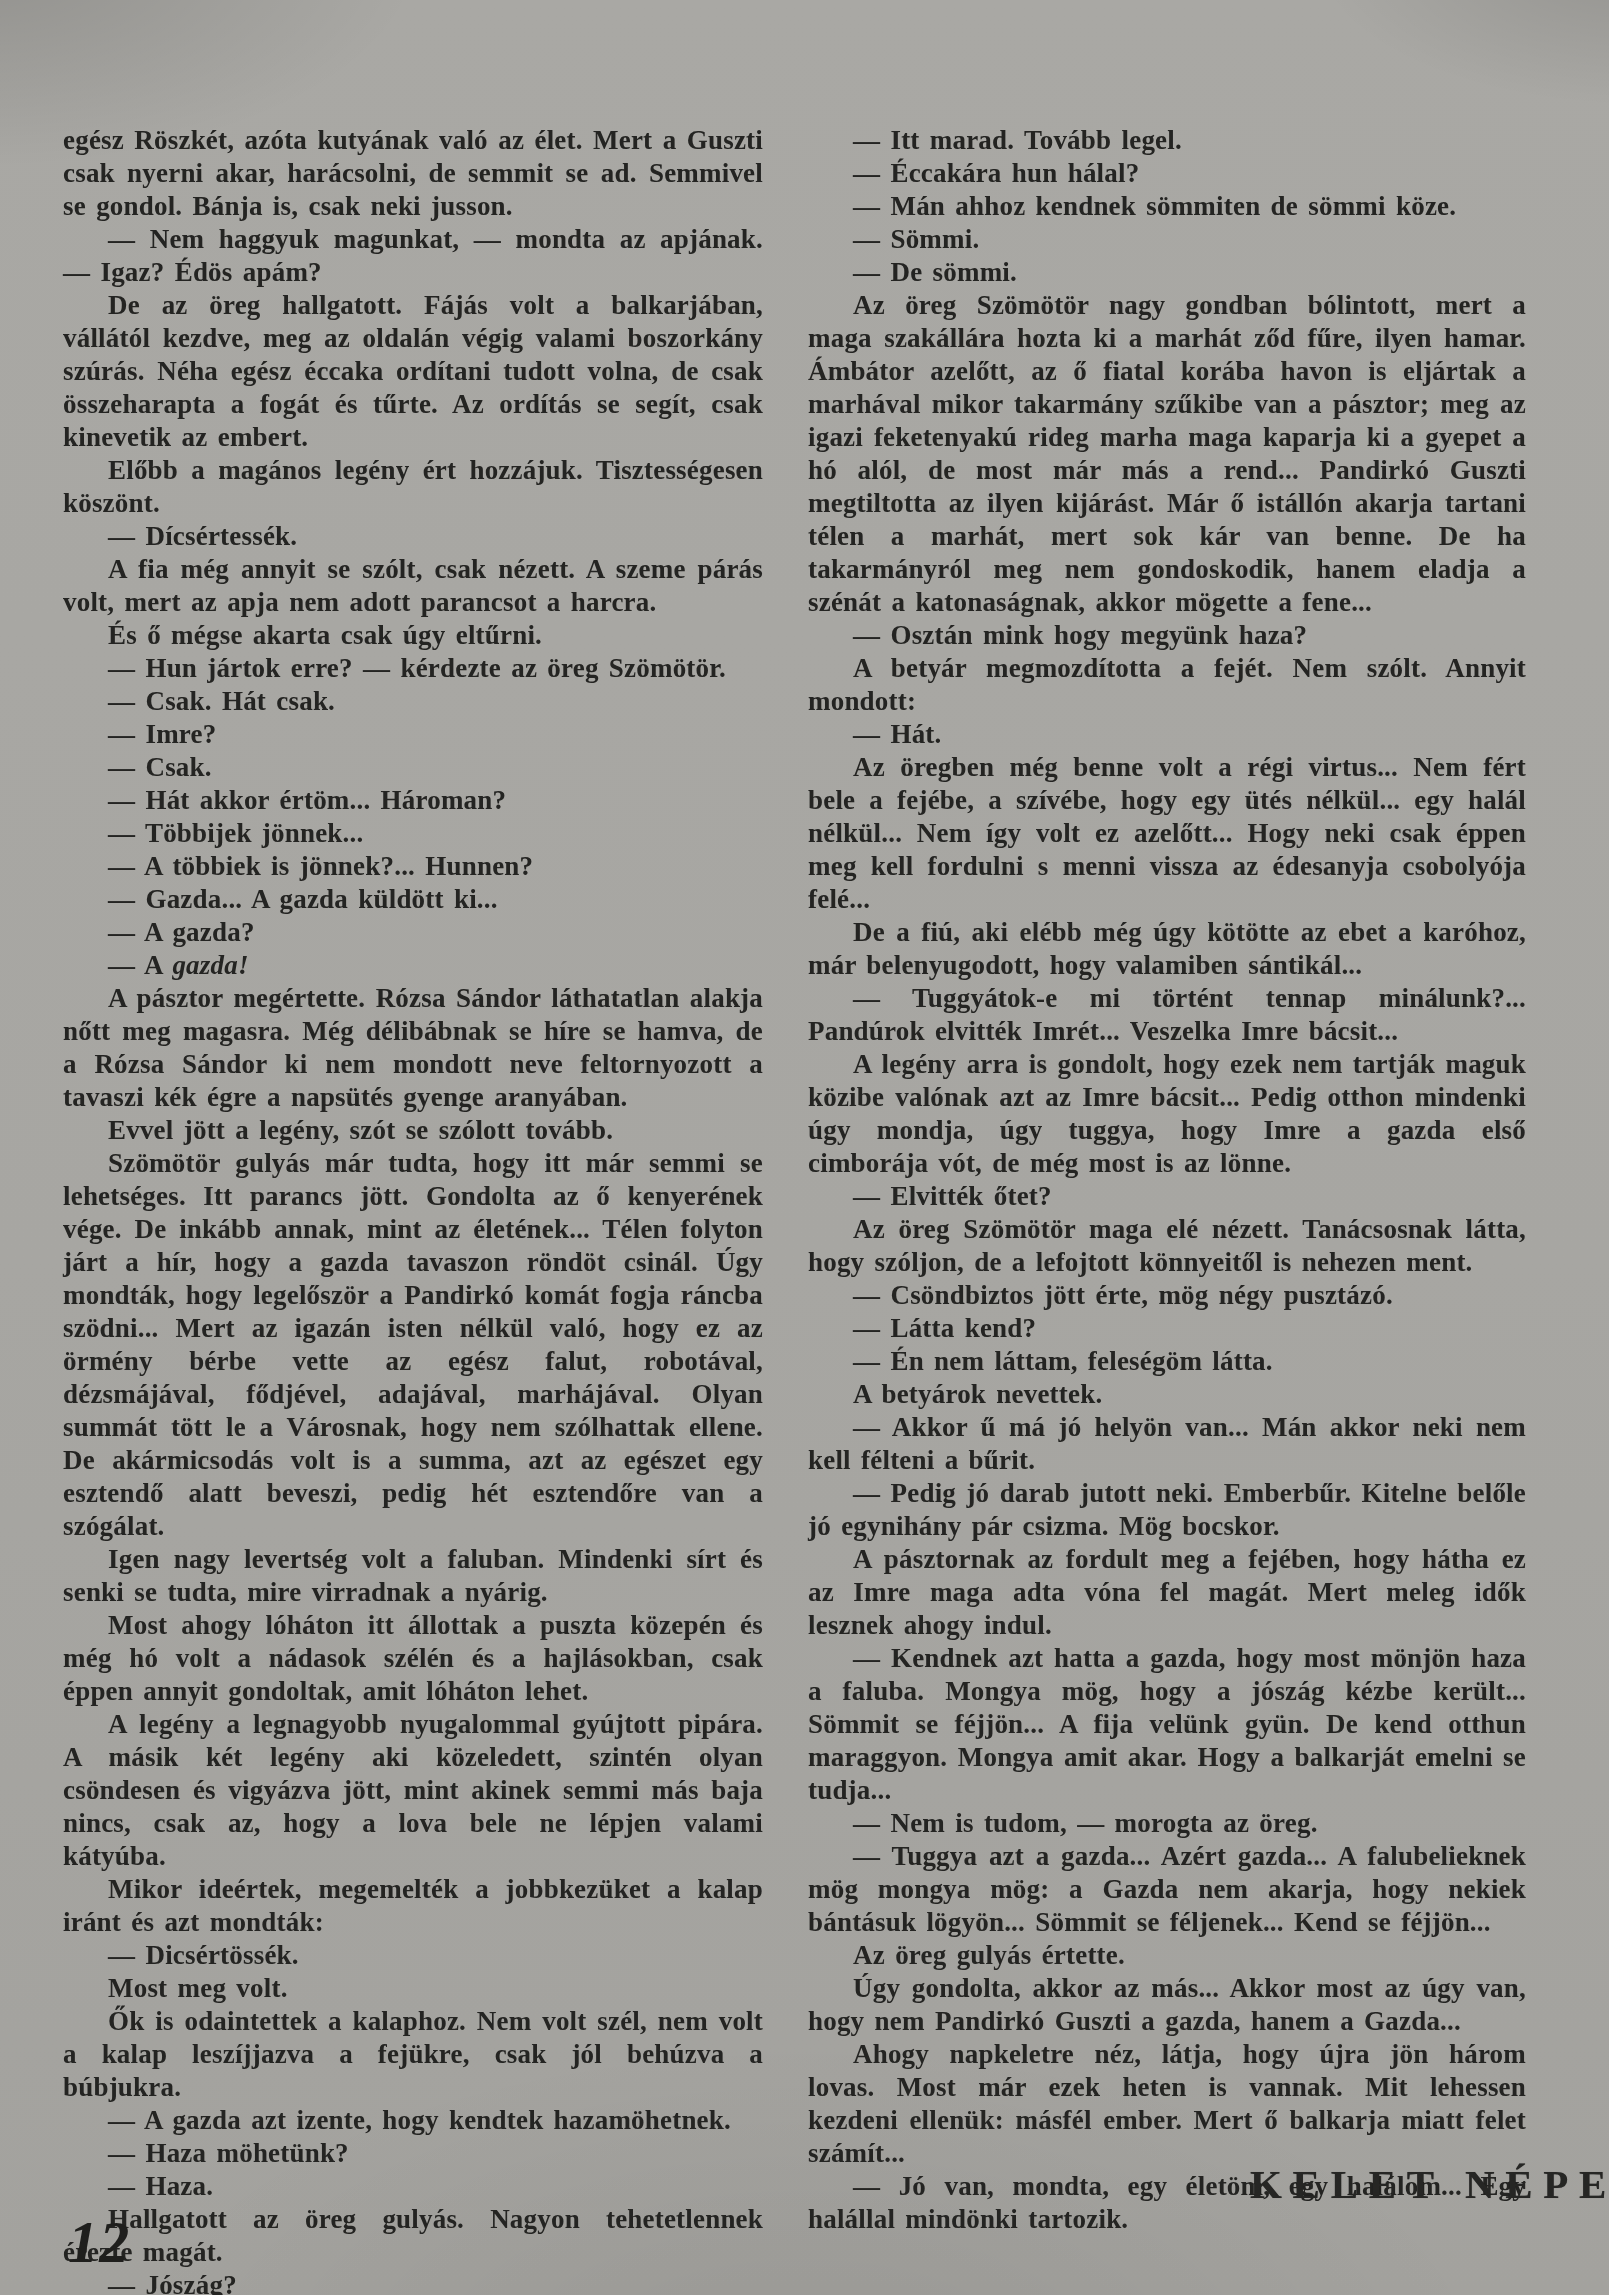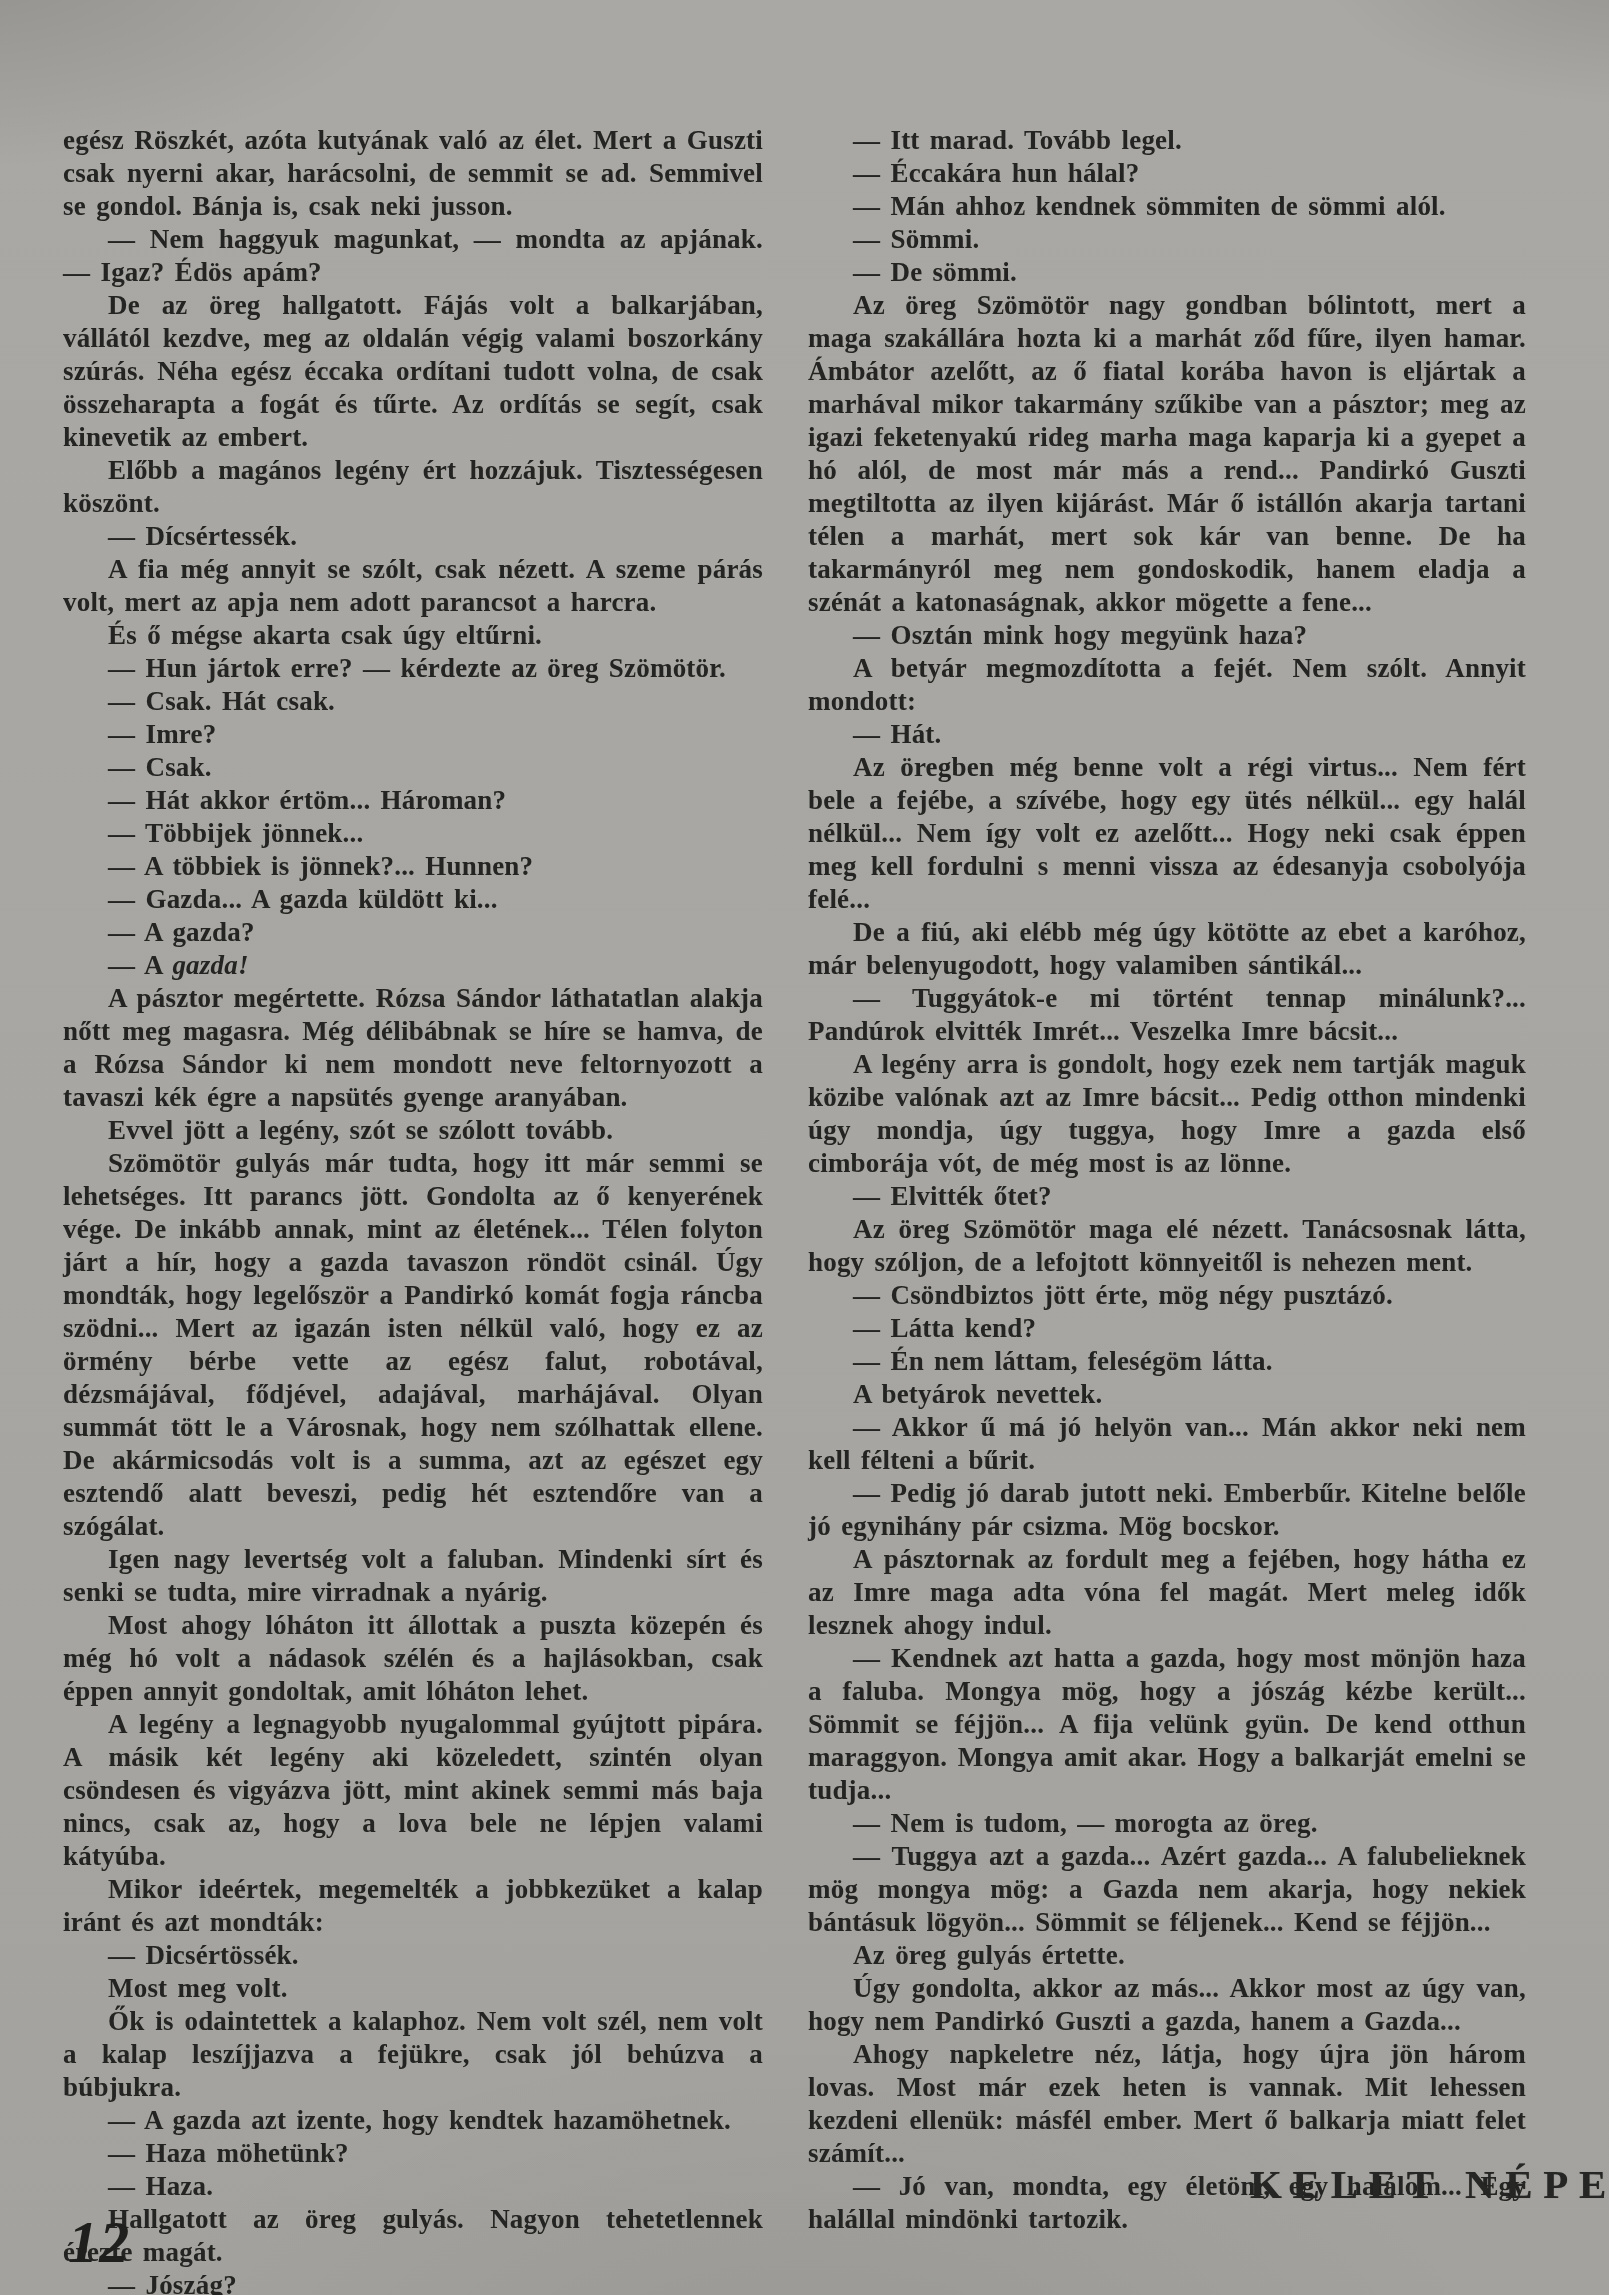--- a/index.html
+++ b/index.html
@@ -78,21 +78,21 @@
       <p>Ők is odaintettek a kalaphoz. Nem volt szél, nem volt a kalap leszíjjazva a fejükre, csak jól behúzva a búbjukra.</p>
       <p>— A gazda azt izente, hogy kendtek hazamöhetnek.</p>
       <p>— Haza möhetünk?</p>
       <p>— Haza.</p>
       <p>Hallgatott az öreg gulyás. Nagyon tehetetlennek érezte magát.</p>
       <p>— Jószág?</p>
     </div>
   <div class="col col-right">
       <p>— Itt marad. Tovább legel.</p>
       <p>— Éccakára hun hálal?</p>
-      <p>— Mán ahhoz kendnek sömmiten de sömmi alól.</p>
+      <p>— Mán ahhoz kendnek sömmiten de sömmi köze.</p>
       <p>— Sömmi.</p>
       <p>— De sömmi.</p>
       <p>Az öreg Szömötör nagy gondban bólintott, mert a maga szakállára hozta ki a marhát ződ fűre, ilyen hamar. Ámbátor azelőtt, az ő fiatal korába havon is eljártak a marhával mikor takarmány szűkibe van a pásztor; meg az igazi feketenyakú rideg marha maga kaparja ki a gyepet a hó alól, de most már más a rend... Pandirkó Guszti megtiltotta az ilyen kijárást. Már ő istállón akarja tartani télen a marhát, mert sok kár van benne. De ha takarmányról meg nem gondoskodik, hanem eladja a szénát a katonaságnak, akkor mögette a fene...</p>
       <p>— Osztán mink hogy megyünk haza?</p>
       <p>A betyár megmozdította a fejét. Nem szólt. Annyit mondott:</p>
       <p>— Hát.</p>
       <p>Az öregben még benne volt a régi virtus... Nem fért bele a fejébe, a szívébe, hogy egy ütés nélkül... egy halál nélkül... Nem így volt ez azelőtt... Hogy neki csak éppen meg kell fordulni s menni vissza az édesanyja csobolyója felé...</p>
       <p>De a fiú, aki elébb még úgy kötötte az ebet a karóhoz, már belenyugodott, hogy valamiben sántikál...</p>
       <p>— Tuggyátok-e mi történt tennap minálunk?... Pandúrok elvitték Imrét... Veszelka Imre bácsit...</p>
       <p>A legény arra is gondolt, hogy ezek nem tartják maguk közibe valónak azt az Imre bácsit... Pedig otthon mindenki úgy mondja, úgy tuggya, hogy Imre a gazda első cimborája vót, de még most is az lönne.</p>

